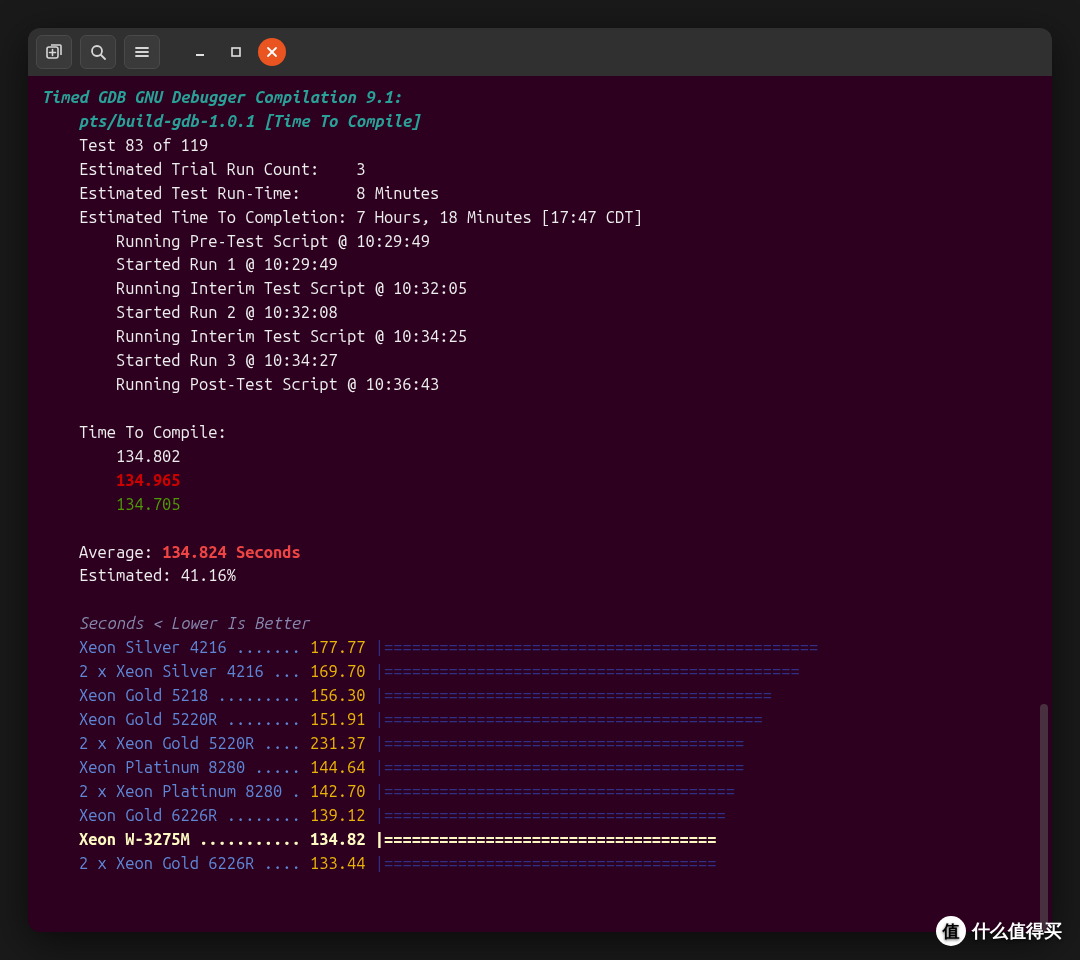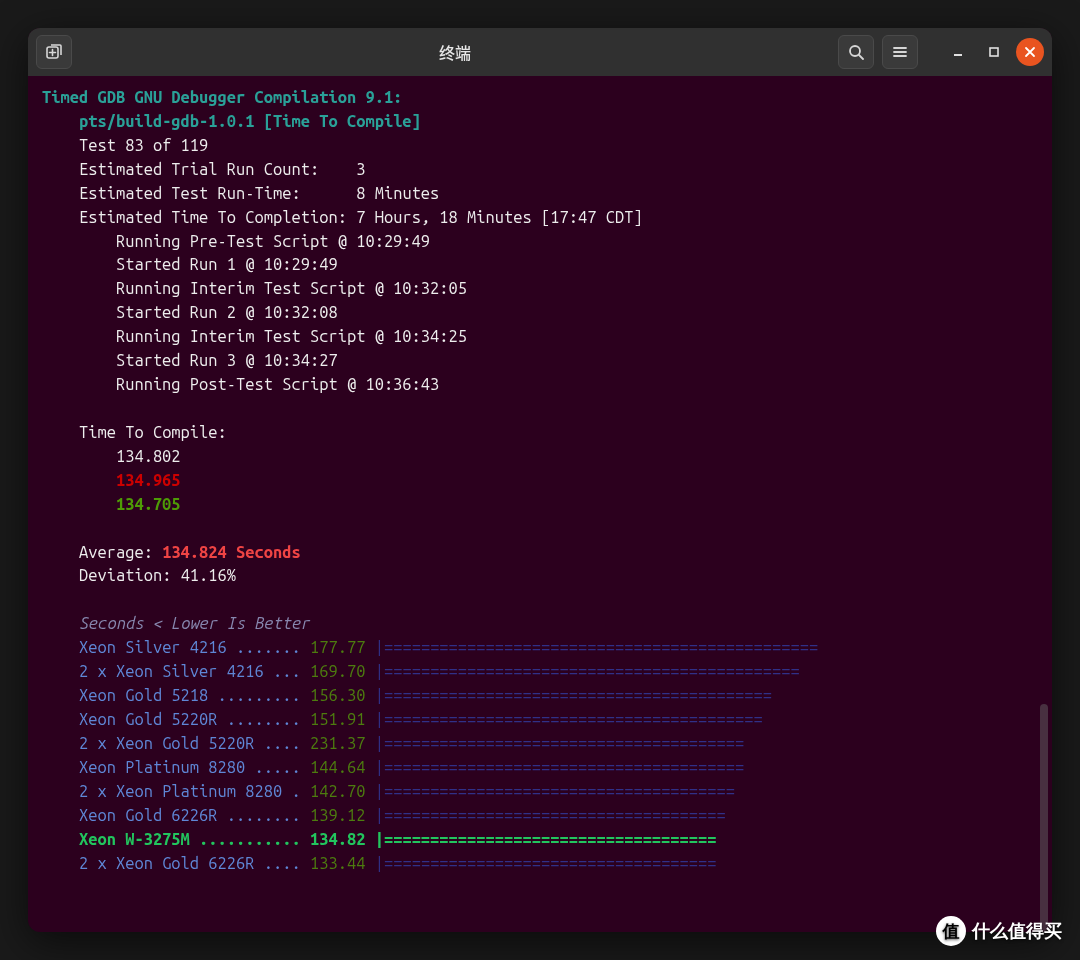--- a/index.html
+++ b/index.html
@@ -69,29 +69,29 @@
     position: relative;
   }
   .scrollbar {
     position: absolute;
     right: 4px; top: 628px;
     width: 8px; height: 240px;
     background: #6a6a6a;
     border-radius: 4px;
     opacity: 0.45;
   }
-  .c-cyan { color: #2aa198; font-weight: bold; }
+  .c-cyan { color: #2aa198; font-weight: bold; font-style: italic; }
   .c-red { color: #cc0000; font-weight: bold; }
-  .c-green { color: #4e9a06; font-weight: bold; }
+  .c-green { color: #4e9a06; font-weight: normal; }
   .c-blue { color: #ef4444; font-weight: bold; }
   .c-italic { color: #8787af; font-style: italic; }
   .c-label { color: #5f87d7; }
-  .c-val { color: #4d7c0f; text-align: center; }
+  .c-val { color: #eab308; text-align: center; }
   .c-bar { color: #303088; }
-  .c-hl { color: #22c55e; font-weight: bold; }
+  .c-hl { color: #fef9c3; font-weight: bold; }
   .watermark {
     position: absolute;
     right: 18px; bottom: 14px;
     display: flex; align-items: center; gap: 6px;
     font-family: sans-serif;
     color: #fff; font-size: 18px; font-weight: bold;
     text-shadow: 0 1px 3px rgba(0,0,0,0.7);
   }
   .wm-badge {
     width: 30px; height: 30px; border-radius: 50%;
@@ -105,21 +105,20 @@
 
 <div class="window">
   <div class="titlebar">
     <div class="tb-btn">
       <svg width="18" height="18" viewBox="0 0 18 18" fill="none" stroke="currentColor" stroke-width="1.6">
           <rect x="2" y="4" width="11" height="11" rx="2"></rect>
           <path d="M6 2h9a1 1 0 0 1 1 1v9"></path>
           <path d="M7.5 9.5h0 M7.5 6.5v6 M4.5 9.5h6" stroke-linecap="round"></path>
         </svg>
     </div>
-    <div class="tb-title">终端</div>
     <div class="tb-right">
       <div class="tb-btn">
         <svg width="16" height="16" viewBox="0 0 16 16" fill="none" stroke="currentColor" stroke-width="1.8">
             <circle cx="7" cy="7" r="5"></circle>
             <path d="M11 11l4 4" stroke-linecap="round"></path>
           </svg>
       </div>
       <div class="tb-btn">
         <svg width="16" height="16" viewBox="0 0 16 16" stroke="currentColor" stroke-width="1.8" stroke-linecap="round">
             <path d="M2 4h12M2 8h12M2 12h12"></path>
@@ -157,21 +156,21 @@
         <span>Running Interim Test Script @ 10:34:25</span>
         <span>Started Run 3 @ 10:34:27</span>
         <span>Running Post-Test Script @ 10:36:43</span>
 
     <span>Time To Compile:</span>
         <span>134.802</span>
         <span class="c-red">134.965</span>
         <span class="c-green">134.705</span>
 
     <span>Average:</span> <span class="c-blue">134.824 Seconds</span>
-    <span>Deviation:</span> <span>41.16%</span>
+    <span>Estimated:</span> <span>41.16%</span>
 
     <span class="c-italic">Seconds &lt; Lower Is Better</span>
 <span id="comparison-rows">    <span class="c-label">Xeon Silver 4216 ....... </span><span class="c-val">177.77</span> <span class="c-bar">|===============================================</span>
     <span class="c-label">2 x Xeon Silver 4216 ... </span><span class="c-val">169.70</span> <span class="c-bar">|=============================================</span>
     <span class="c-label">Xeon Gold 5218 ......... </span><span class="c-val">156.30</span> <span class="c-bar">|==========================================</span>
     <span class="c-label">Xeon Gold 5220R ........ </span><span class="c-val">151.91</span> <span class="c-bar">|=========================================</span>
     <span class="c-label">2 x Xeon Gold 5220R .... </span><span class="c-val">231.37</span> <span class="c-bar">|=======================================</span>
     <span class="c-label">Xeon Platinum 8280 ..... </span><span class="c-val">144.64</span> <span class="c-bar">|=======================================</span>
     <span class="c-label">2 x Xeon Platinum 8280 . </span><span class="c-val">142.70</span> <span class="c-bar">|======================================</span>
     <span class="c-label">Xeon Gold 6226R ........ </span><span class="c-val">139.12</span> <span class="c-bar">|=====================================</span>

